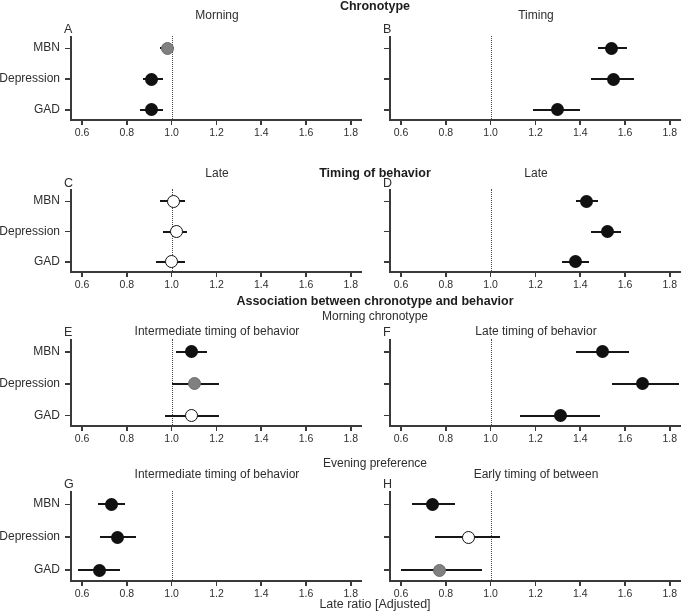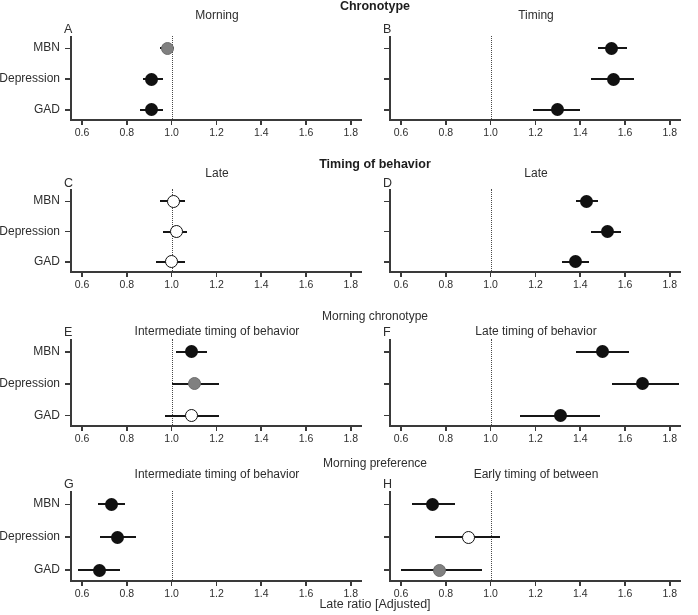--- a/index.html
+++ b/index.html
@@ -80,21 +80,21 @@
     <div class="abs ticklbl" style="left: 669.803px; top: 126px;">1.8</div>
     <div class="abs line" style="left: 384px; top: 47.65px; width: 7px; height: 1.6px;"></div>
     <div class="abs ciline" style="left: 598.143px; top: 47.45px; width: 29.112px;"></div>
     <div class="abs marker" style="left: 605.079px; top: 41.95px; background: rgb(17, 17, 17);"></div>
     <div class="abs line" style="left: 384px; top: 78.36px; width: 7px; height: 1.6px;"></div>
     <div class="abs ciline" style="left: 591.425px; top: 78.16px; width: 42.5483px;"></div>
     <div class="abs marker" style="left: 607.319px; top: 72.66px; background: rgb(17, 17, 17);"></div>
     <div class="abs line" style="left: 384px; top: 109.07px; width: 7px; height: 1.6px;"></div>
     <div class="abs ciline" style="left: 533.201px; top: 108.87px; width: 47.027px;"></div>
     <div class="abs marker" style="left: 551.334px; top: 103.37px; background: rgb(17, 17, 17);"></div>
-    <div class="abs hdr" style="top: 157px;">Timing of behavior</div>
+    <div class="abs hdr" style="top: 166px;">Timing of behavior</div>
     <div class="abs ptitle" style="left: 72px; top: 166px; width: 290px;">Late</div>
     <div class="abs plabel" style="left: 64px; top: 176px;">C</div>
     <div class="abs line" style="left: 70.4px; top: 189px; width: 1.6px; height: 83.6px;"></div>
     <div class="abs line" style="left: 70.4px; top: 271px; width: 291.6px; height: 1.6px;"></div>
     <div class="abs refline" style="left: 171.653px; top: 189px; height: 82px;"></div>
     <div class="abs line" style="left: 81.2772px; top: 272.6px; width: 1.6px; height: 4px;"></div>
     <div class="abs ticklbl" style="left: 82.0772px; top: 278px;">0.6</div>
     <div class="abs line" style="left: 126.065px; top: 272.6px; width: 1.6px; height: 4px;"></div>
     <div class="abs ticklbl" style="left: 126.865px; top: 278px;">0.8</div>
     <div class="abs line" style="left: 170.853px; top: 272.6px; width: 1.6px; height: 4px;"></div>
@@ -140,20 +140,21 @@
     <div class="abs ticklbl" style="left: 669.803px; top: 278px;">1.8</div>
     <div class="abs line" style="left: 384px; top: 200.5px; width: 7px; height: 1.6px;"></div>
     <div class="abs ciline" style="left: 575.749px; top: 200.3px; width: 22.3938px;"></div>
     <div class="abs marker" style="left: 580.446px; top: 194.8px; background: rgb(17, 17, 17);"></div>
     <div class="abs line" style="left: 384px; top: 230.84px; width: 7px; height: 1.6px;"></div>
     <div class="abs ciline" style="left: 591.425px; top: 230.64px; width: 29.112px;"></div>
     <div class="abs marker" style="left: 600.6px; top: 225.14px; background: rgb(17, 17, 17);"></div>
     <div class="abs line" style="left: 384px; top: 261.18px; width: 7px; height: 1.6px;"></div>
     <div class="abs ciline" style="left: 562.313px; top: 260.98px; width: 26.8726px;"></div>
     <div class="abs marker" style="left: 569.249px; top: 255.48px; background: rgb(17, 17, 17);"></div>
+    <div class="abs hdr" style="top: 294px;">Association between chronotype and behavior</div>
     <div class="abs sub" style="top: 309px;">Morning chronotype</div>
     <div class="abs ptitle" style="left: 72px; top: 324px; width: 290px;">Intermediate timing of behavior</div>
     <div class="abs plabel" style="left: 64px; top: 325px;">E</div>
     <div class="abs line" style="left: 70.4px; top: 339px; width: 1.6px; height: 87.6px;"></div>
     <div class="abs line" style="left: 70.4px; top: 425px; width: 291.6px; height: 1.6px;"></div>
     <div class="abs refline" style="left: 171.653px; top: 339px; height: 86px;"></div>
     <div class="abs line" style="left: 81.2772px; top: 426.6px; width: 1.6px; height: 4px;"></div>
     <div class="abs ticklbl" style="left: 82.0772px; top: 432px;">0.6</div>
     <div class="abs line" style="left: 126.065px; top: 426.6px; width: 1.6px; height: 4px;"></div>
     <div class="abs ticklbl" style="left: 126.865px; top: 432px;">0.8</div>
@@ -200,21 +201,21 @@
     <div class="abs ticklbl" style="left: 669.803px; top: 432px;">1.8</div>
     <div class="abs line" style="left: 384px; top: 351.1px; width: 7px; height: 1.6px;"></div>
     <div class="abs ciline" style="left: 575.749px; top: 350.9px; width: 53.7452px;"></div>
     <div class="abs marker" style="left: 596.122px; top: 345.4px; background: rgb(17, 17, 17);"></div>
     <div class="abs line" style="left: 384px; top: 382.92px; width: 7px; height: 1.6px;"></div>
     <div class="abs ciline" style="left: 611.579px; top: 382.72px; width: 67.1815px;"></div>
     <div class="abs marker" style="left: 636.431px; top: 377.22px; background: rgb(17, 17, 17);"></div>
     <div class="abs line" style="left: 384px; top: 414.74px; width: 7px; height: 1.6px;"></div>
     <div class="abs ciline" style="left: 519.764px; top: 414.54px; width: 80.6178px;"></div>
     <div class="abs marker" style="left: 553.573px; top: 409.04px; background: rgb(17, 17, 17);"></div>
-    <div class="abs sub" style="top: 456px;">Morning preference</div>
+    <div class="abs sub" style="top: 456px;">Evening preference</div>
     <div class="abs ptitle" style="left: 72px; top: 467px; width: 290px;">Intermediate timing of behavior</div>
     <div class="abs plabel" style="left: 64px; top: 477px;">G</div>
     <div class="abs line" style="left: 70.4px; top: 491px; width: 1.6px; height: 90.6px;"></div>
     <div class="abs line" style="left: 70.4px; top: 580px; width: 291.6px; height: 1.6px;"></div>
     <div class="abs refline" style="left: 171.653px; top: 491px; height: 89px;"></div>
     <div class="abs line" style="left: 81.2772px; top: 581.6px; width: 1.6px; height: 4px;"></div>
     <div class="abs ticklbl" style="left: 82.0772px; top: 587px;">0.6</div>
     <div class="abs line" style="left: 126.065px; top: 581.6px; width: 1.6px; height: 4px;"></div>
     <div class="abs ticklbl" style="left: 126.865px; top: 587px;">0.8</div>
     <div class="abs line" style="left: 170.853px; top: 581.6px; width: 1.6px; height: 4px;"></div>

